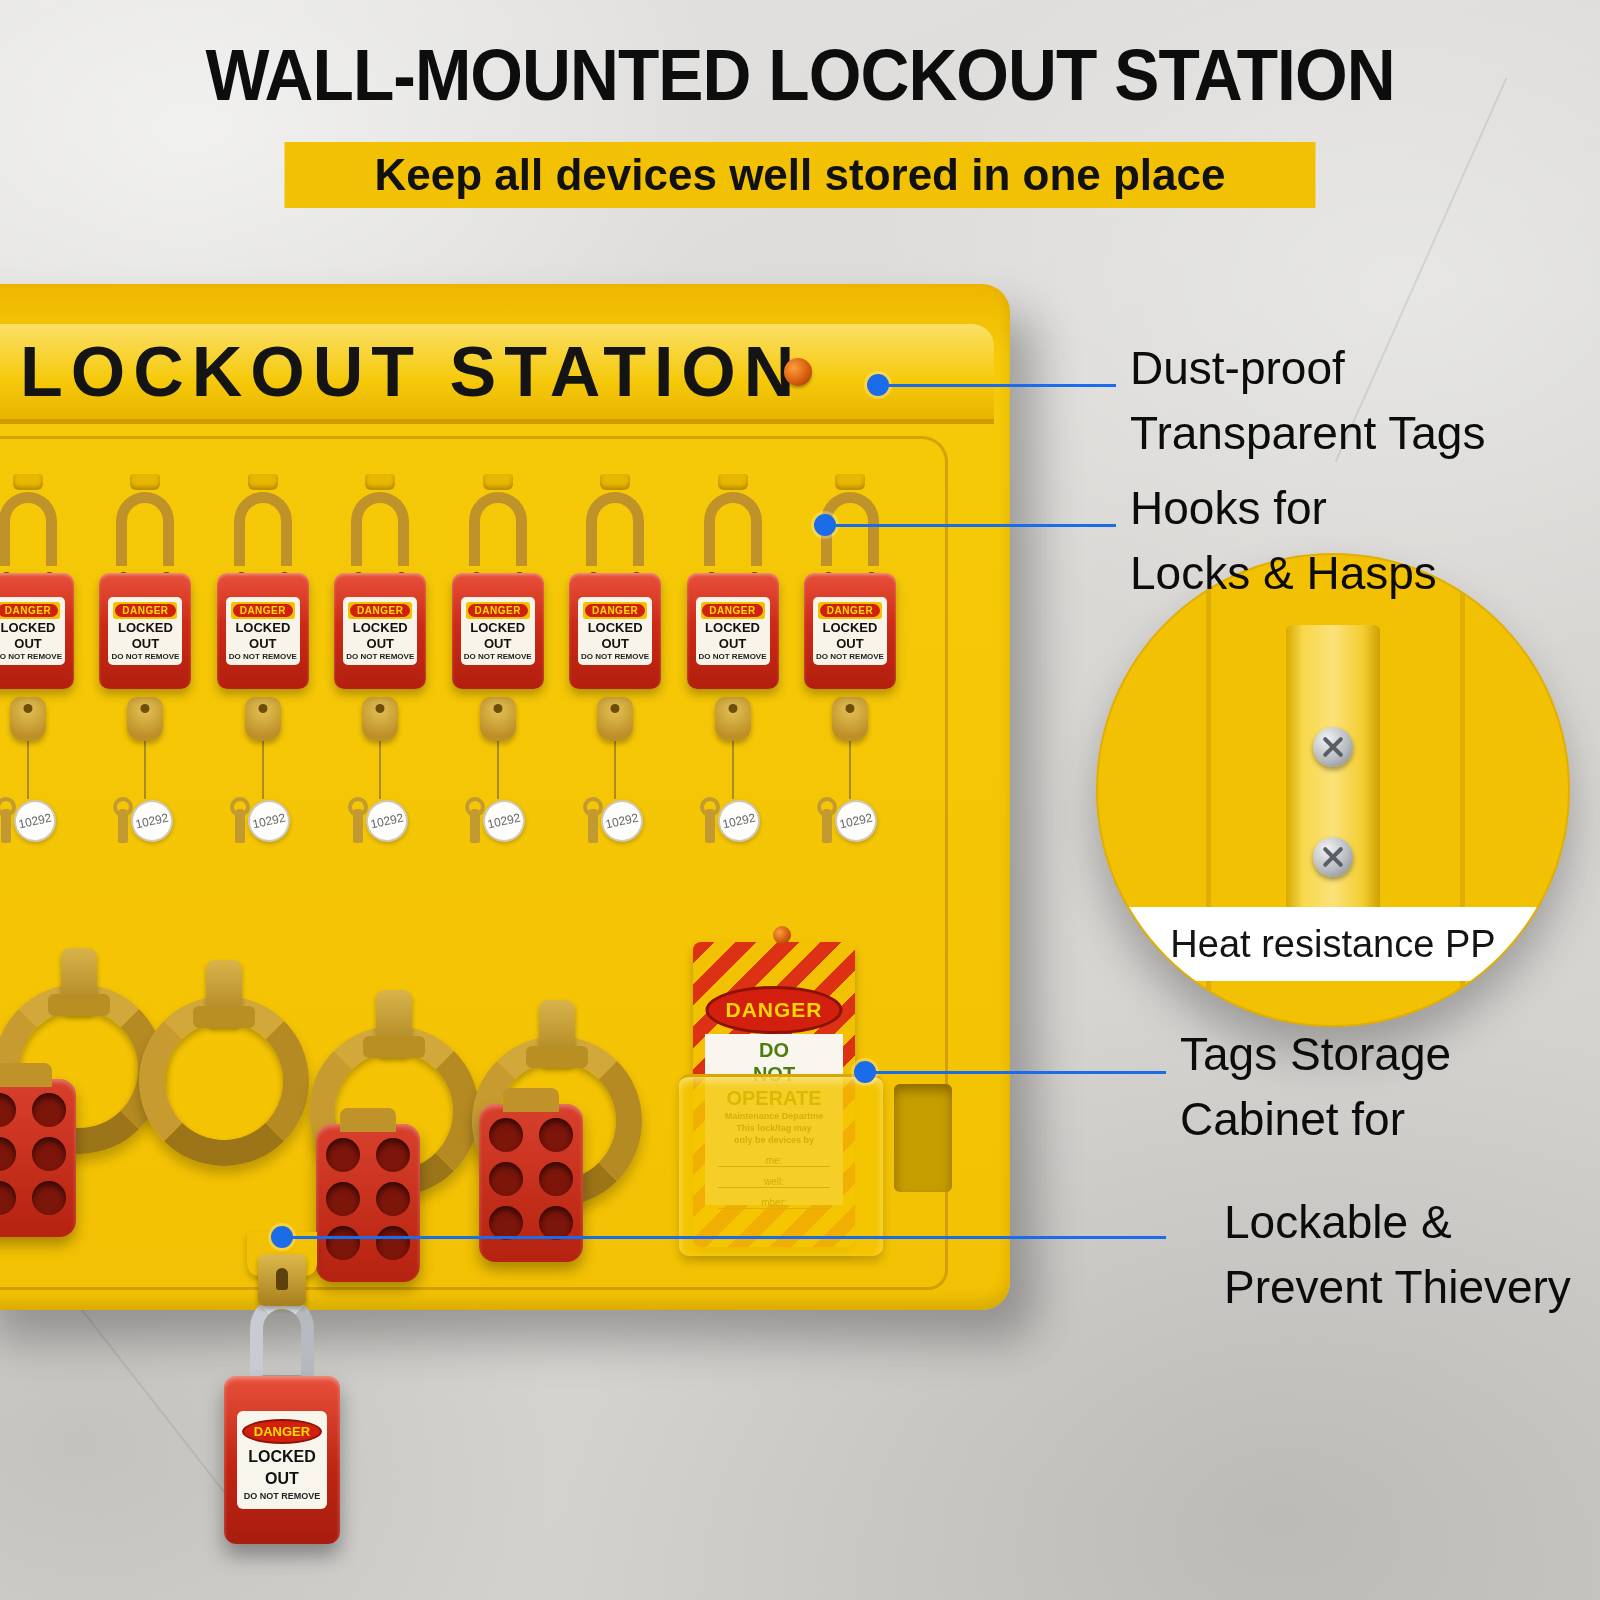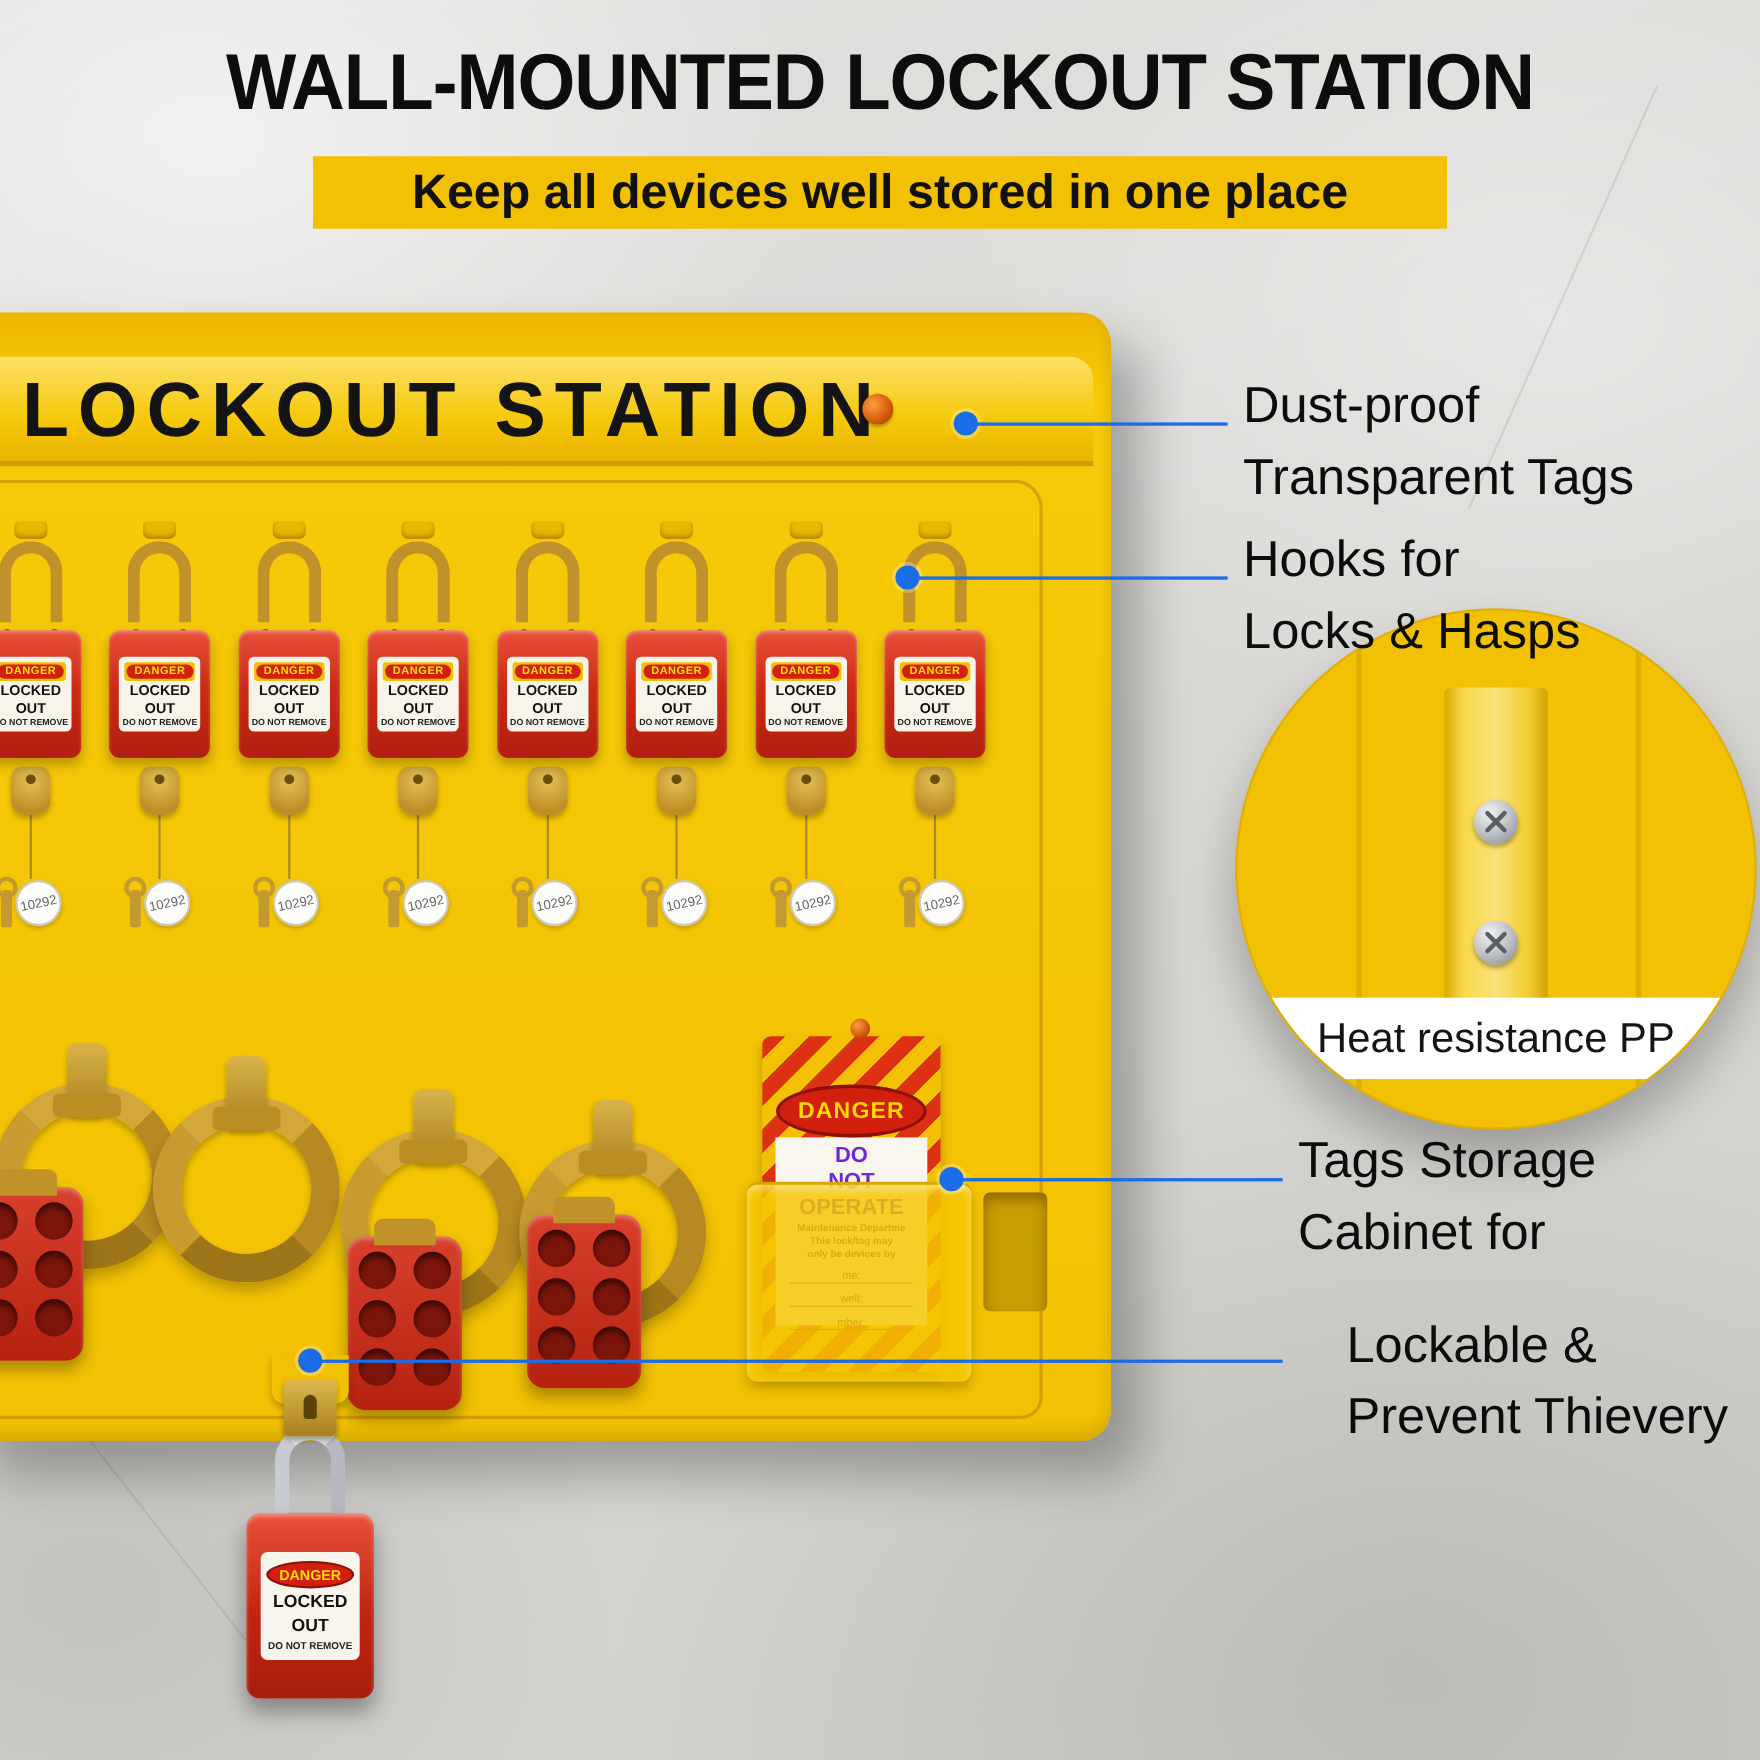--- a/index.html
+++ b/index.html
@@ -125,21 +125,21 @@
   .tag-screw { position:absolute; left:94px; top:2px; width:18px; height:18px; border-radius:50%;
     background:radial-gradient(circle at 35% 35%, #ff9d3c, #c75208 65%, #7d2e02); z-index:3; }
   .danger-tag { position:absolute; left:14px; top:18px; width:162px; height:305px; border-radius:8px;
     background:repeating-linear-gradient(135deg, #dd3113 0 15px, #f2c103 15px 30px);
     box-shadow:0 6px 10px rgba(0,0,0,.25); overflow:hidden; }
   .tag-white { position:absolute; left:12px; right:12px; top:92px; bottom:42px; background:#f8f6ee;
     display:flex; flex-direction:column; align-items:center; padding-top:4px; }
   .tag-danger { position:absolute; top:44px; left:50%; transform:translateX(-50%); z-index:2;
     background:#d21f0e; color:#ffd900; font-weight:bold; font-size:21px; letter-spacing:1px;
     padding:9px 17px; border-radius:50%; border:3px solid #8c1106; white-space:nowrap; }
-  .tag-big { font-size:20px; font-weight:bold; color:#6d28d9; line-height:1.2; }
+  .tag-big { font-size:20px; font-weight:bold; color:#4d7c0f; line-height:1.2; }
   .tag-small { font-size:9px; color:#333; line-height:1.35; font-weight:bold; }
   .tag-field { font-size:10px; color:#222; border-bottom:1px solid #444; width:112px; text-align:center; margin-top:9px; }
   .tag-pocket { position:absolute; left:0; top:150px; width:204px; height:182px; border-radius:10px;
     background:rgba(244,198,0,.84); border-top:3px solid #d9a800;
     box-shadow:inset 0 4px 8px rgba(255,255,255,.45), 0 6px 10px rgba(0,0,0,.18); }
 
   .cabinet-slot { position:absolute; left:930px; top:800px; width:58px; height:108px; border-radius:6px;
     background:#c79e00; box-shadow:inset 0 6px 12px rgba(90,60,0,.55); }
 
   
@@ -159,21 +159,21 @@
     box-shadow:0 12px 20px rgba(0,0,0,.35), inset 0 3px 4px rgba(255,255,255,.35);
     display:flex; align-items:center; justify-content:center; position:relative; z-index:2; }
   .bl-label { width:90px; background:#f8f5ec; border-radius:6px; padding:8px 4px;
     display:flex; flex-direction:column; align-items:center; gap:4px; }
   .bl-danger { background:#d21f0e; color:#ffdf00; font-size:13px; font-weight:bold;
     padding:3px 10px; border-radius:50%; border:2px solid #8c1106; white-space:nowrap; }
   .bl-locked { font-size:16px; font-weight:bold; color:#111; line-height:1.1; text-align:center; }
   .bl-remove { font-size:9px; font-weight:bold; color:#222; white-space:nowrap; }
 
   
-  .inset-circle { position:absolute; left:1123px; top:553px; width:474px; height:474px; border-radius:50%;
+  .inset-circle { position:absolute; left:1096px; top:553px; width:474px; height:474px; border-radius:50%;
     background:var(--board-yellow,#f0bf00); overflow:hidden;
     border:2px solid rgba(210,160,0,.55);
     box-shadow:0 26px 44px rgba(0,0,0,.26); }
   .inset-line { position:absolute; top:0; bottom:0; width:5px; background:rgba(160,110,0,.22); }
   .il1 { left:108px; } .il2 { left:362px; }
   .inset-strip { position:absolute; left:50%; transform:translateX(-50%); top:70px; width:94px; height:290px;
     background:linear-gradient(90deg,#d8a900 0%, #f8d84a 18%, #fbe27a 50%, #f3cd30 82%, #cfa000 100%);
     border-radius:6px; }
   .screw { position:absolute; left:50%; transform:translateX(-50%); width:40px; height:40px; border-radius:50%;
     background:radial-gradient(circle at 35% 30%, #f2f2f2, #b9bcc0 55%, #7e848b 100%);

